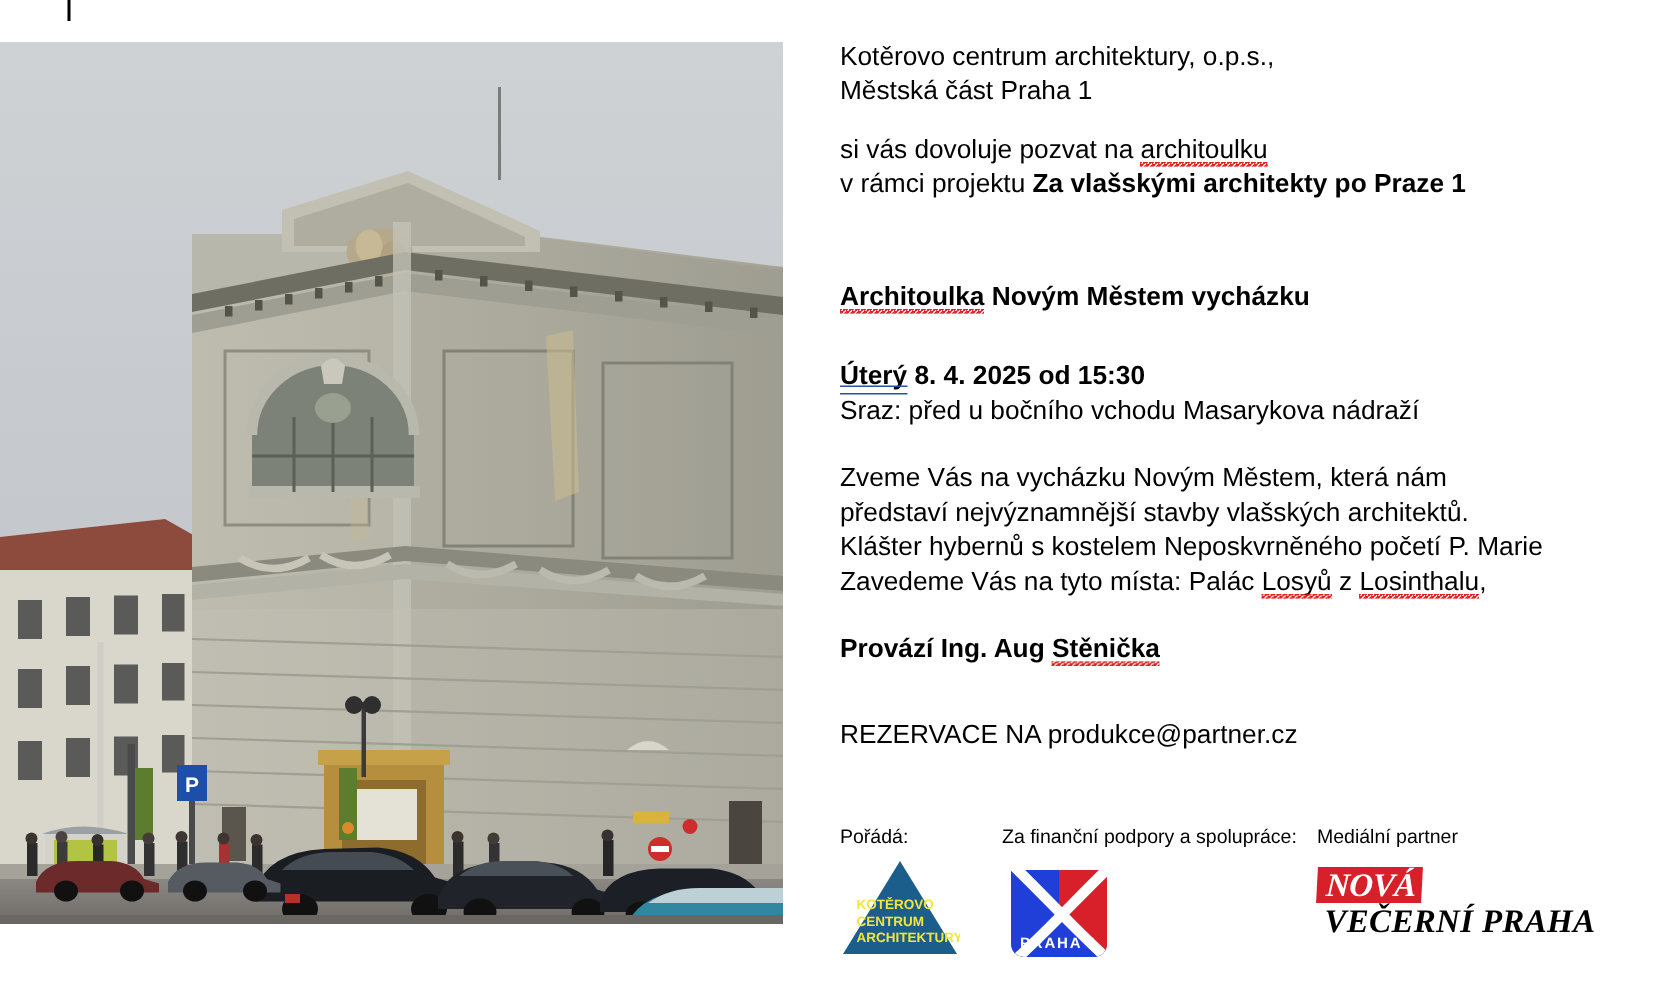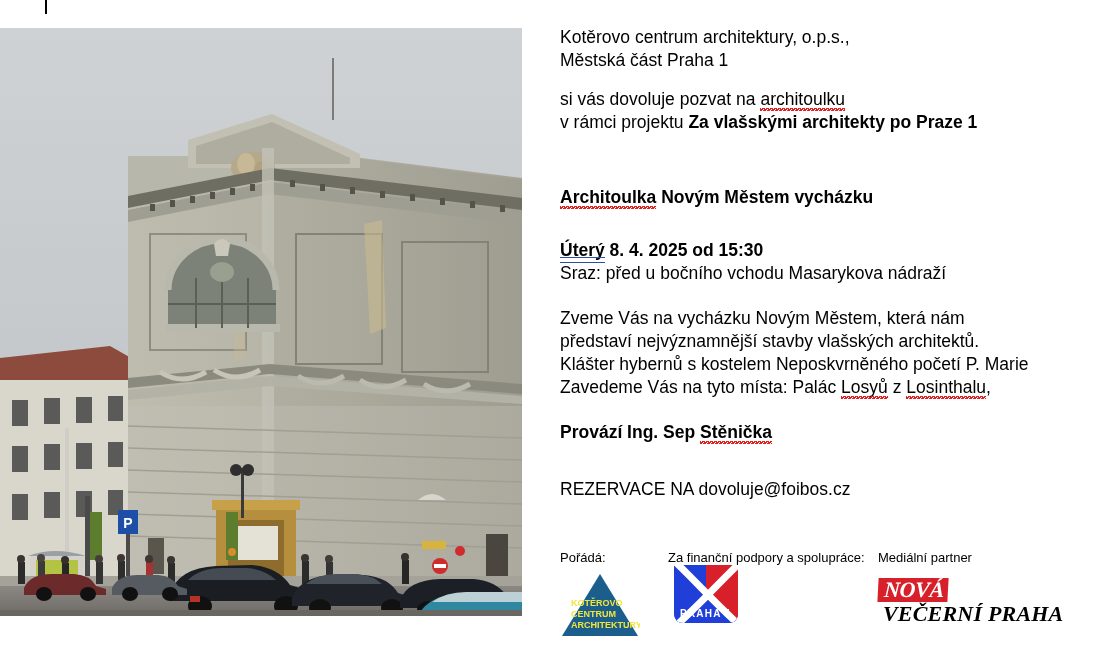--- a/index.html
+++ b/index.html
@@ -119,21 +119,21 @@
     position: absolute;
     left: 560px;
     top: 24px;
     width: 80px;
     height: 66px;
   }
   
   #logo-praha1 {
     position: absolute;
     left: 670px;
-    top: 13px;
+    top: 28px;
     width: 72px;
     height: 66px;
     text-align: center;
   }
   
   #logo-nvp {
     position: absolute;
     left: 878px;
     top: 30px;
     width: 205px;
@@ -408,25 +408,25 @@
 
   <div class="gap-d"></div>
 
   <div class="para">Zveme Vás na vycházku Novým Městem, která nám</div>
   <div class="para">představí nejvýznamnější stavby vlašských architektů.</div>
   <div class="para">Klášter hybernů s kostelem Neposkvrněného početí P. Marie</div>
   <div class="para"><span>Zavedeme Vás na tyto místa: Palác </span><span class="sq-red">Losyů</span><span> z </span><span class="sq-red">Losinthalu</span><span>,</span></div>
 
   <div class="gap-e"></div>
 
-  <div class="para bold"><span>Provází Ing. Sep </span><span class="sq-red">Stěnička</span></div>
+  <div class="para bold"><span>Provází Ing. Aug </span><span class="sq-red">Stěnička</span></div>
 
   <div class="gap-f"></div>
 
-  <div class="para">REZERVACE NA dovoluje@foibos.cz</div>
+  <div class="para">REZERVACE NA produkce@partner.cz</div>
 </div>
 
 <div id="footer">
 
   <div class="f-label" id="label-poradá">Pořádá:</div>
   <div class="f-label" id="label-podpora">Za finanční podpory a spolupráce:</div>
   <div class="f-label" id="label-media">Mediální partner</div>
 
   <div id="logo-kca">
     <svg width="80" height="66" viewBox="0 0 80 66">

